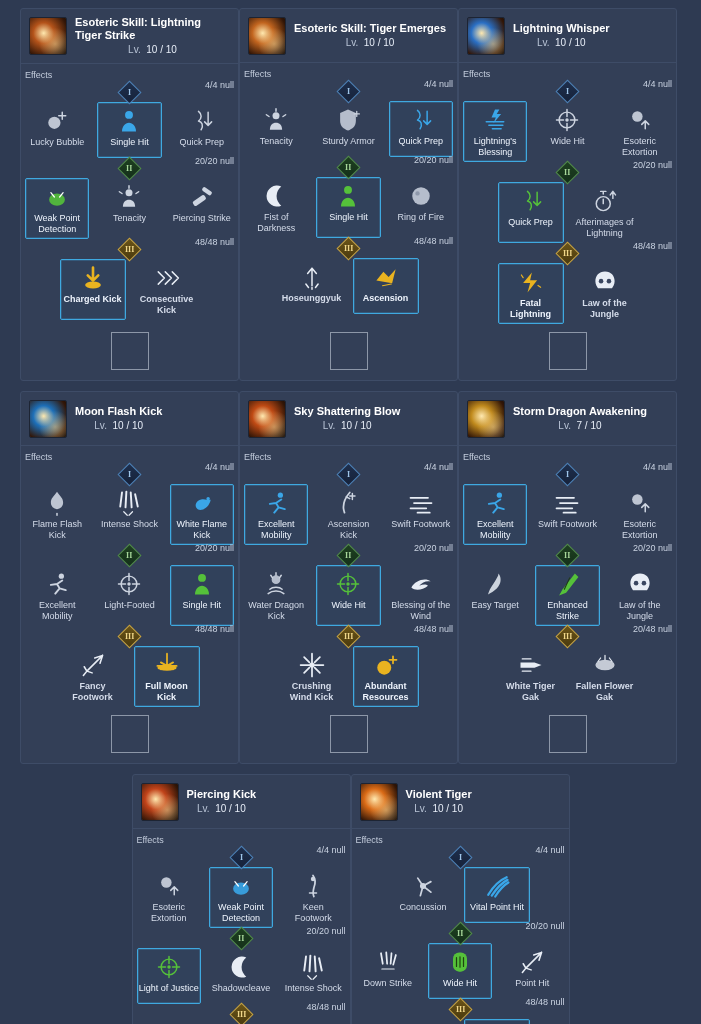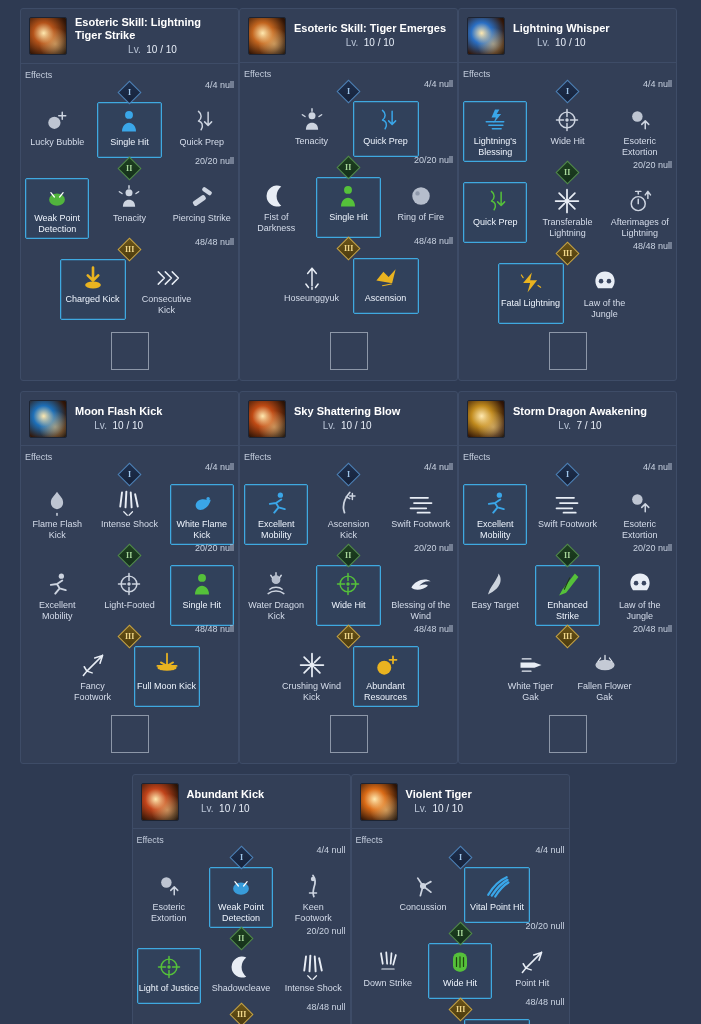--- a/index.html
+++ b/index.html
@@ -101,21 +101,21 @@
   .d2 { background: linear-gradient(135deg,#1e4020,#14301a); border-color:#4e8a44; }
   .d2 span { color:#a7d79a; }
   .d3 { background: linear-gradient(135deg,#6b5417,#4a3a0e); border-color:#c8a23c; }
   .d3 span { color:#f0d78a; }
 
   .nodes {
     display:flex; justify-content:center;
     gap: 8px;
     width:100%;
   }
-  .nodes.n2 { justify-content:center; }
+  .nodes.n2 { justify-content:center;font-weight:bold; }
   .node {
     width: 66px;
     min-height: 56px;
     padding: 4px 1px 3px 1px;
     display:flex; flex-direction:column; align-items:center;
     border: 1px solid transparent;
     border-radius: 2px;
   }
   .node.sel {
     border-color: #3fa9e0;
@@ -294,20 +294,29 @@
               <div class="node">
                 <div class="node-icon">
                   <svg viewBox="0 0 32 32" width="28" height="28" fill="none" stroke="#cdd4e0" stroke-width="1.7" stroke-linecap="round" stroke-linejoin="round">
                     <circle cx="16" cy="11" r="4" fill="#cdd4e0" stroke="none"></circle>
                     <path d="M9 27c0-5 3-8 7-8s7 3 7 8z" fill="#cdd4e0" stroke="none"></path>
                     <path d="M5 10l3 2M27 10l-3 2M16 3v3"></path>
                   </svg>
                 </div>
                 <div class="node-label">Tenacity</div>
               </div>
+              <div class="node">
+                <div class="node-icon">
+                  <svg viewBox="0 0 32 32" width="28" height="28" fill="none" stroke="#cdd4e0" stroke-width="1.7" stroke-linecap="round" stroke-linejoin="round">
+                    <path d="M16 4l9 4v9c0 6-4 9-9 11-5-2-9-5-9-11V8z" fill="#cdd4e0" stroke="none" opacity=".85"></path>
+                    <path d="M26 6v6M23 9h6" stroke-width="1.4"></path>
+                  </svg>
+                </div>
+                <div class="node-label">Sturdy Armor</div>
+              </div>
               <div class="node sel">
                 <div class="node-icon">
                   <svg viewBox="0 0 32 32" width="28" height="28" fill="none" stroke="#3aa6e8" stroke-width="1.7" stroke-linecap="round" stroke-linejoin="round">
                     <path d="M12 5c4 3 4 8 0 11 4 1 6 5 3 10"></path>
                     <path d="M23 6v14M19 17l4 4 4-4"></path>
                   </svg>
                 </div>
                 <div class="node-label">Quick Prep</div>
               </div>
             </div>
@@ -440,29 +449,20 @@
             </div>
             <div class="nodes">
               <div class="node sel">
                 <div class="node-icon">
                   <svg viewBox="0 0 32 32" width="28" height="28" fill="none" stroke="#55c13a" stroke-width="1.7" stroke-linecap="round" stroke-linejoin="round">
                     <path d="M12 5c4 3 4 8 0 11 4 1 6 5 3 10"></path>
                     <path d="M23 6v14M19 17l4 4 4-4"></path>
                   </svg>
                 </div>
                 <div class="node-label">Quick Prep</div>
-              </div>
-              <div class="node">
-                <div class="node-icon">
-                  <svg viewBox="0 0 32 32" width="28" height="28" fill="none" stroke="#e8edf5" stroke-width="1.7" stroke-linecap="round" stroke-linejoin="round">
-                    <path d="M16 3v10M16 19v10M3 16h10M19 16h10M7 7l6 6M19 19l6 6M25 7l-6 6M13 19l-6 6" stroke-width="2"></path>
-                    <circle cx="16" cy="16" r="3" fill="#e8edf5" stroke="none"></circle>
-                  </svg>
-                </div>
-                <div class="node-label">Transferable Lightning</div>
               </div>
               <div class="node">
                 <div class="node-icon">
                   <svg viewBox="0 0 32 32" width="28" height="28" fill="none" stroke="#cdd4e0" stroke-width="1.7" stroke-linecap="round" stroke-linejoin="round">
                     <circle cx="14" cy="19" r="8"></circle>
                     <path d="M14 19V14M11 5h6M14 5v3"></path>
                     <path d="M25 5v8M22 9l3-4 3 4"></path>
                   </svg>
                 </div>
                 <div class="node-label">Afterimages of Lightning</div>
@@ -861,21 +861,21 @@
       </div>
     </div>
     <div class="row centered">
       <div class="card">
         <div class="card-head">
           <div class="skill-icon">
             <span class="glow" style="background:radial-gradient(circle at 38% 42%, #ffe9b0 0%, #c1431a 34%, #321607 78%, #120a05 100%);"></span>
             <span class="glow" style="background:radial-gradient(circle at 70% 72%, rgba(255,220,150,.55) 0%, rgba(0,0,0,0) 45%);"></span>
           </div>
           <div class="head-text">
-            <div class="skill-name">Abundant Kick</div>
+            <div class="skill-name">Piercing Kick</div>
             <div class="skill-lv"><span>Lv.</span>&nbsp;&nbsp;<span class="num">10 / 10</span></div>
           </div>
         </div>
         <div class="card-body">
           <div class="effects-label">Effects</div>
           <div class="tier-block">
             <div class="counter">4/4 null</div>
             <div class="diamond-wrap">
               <div class="diamond d1">
                 <span>I</span>

